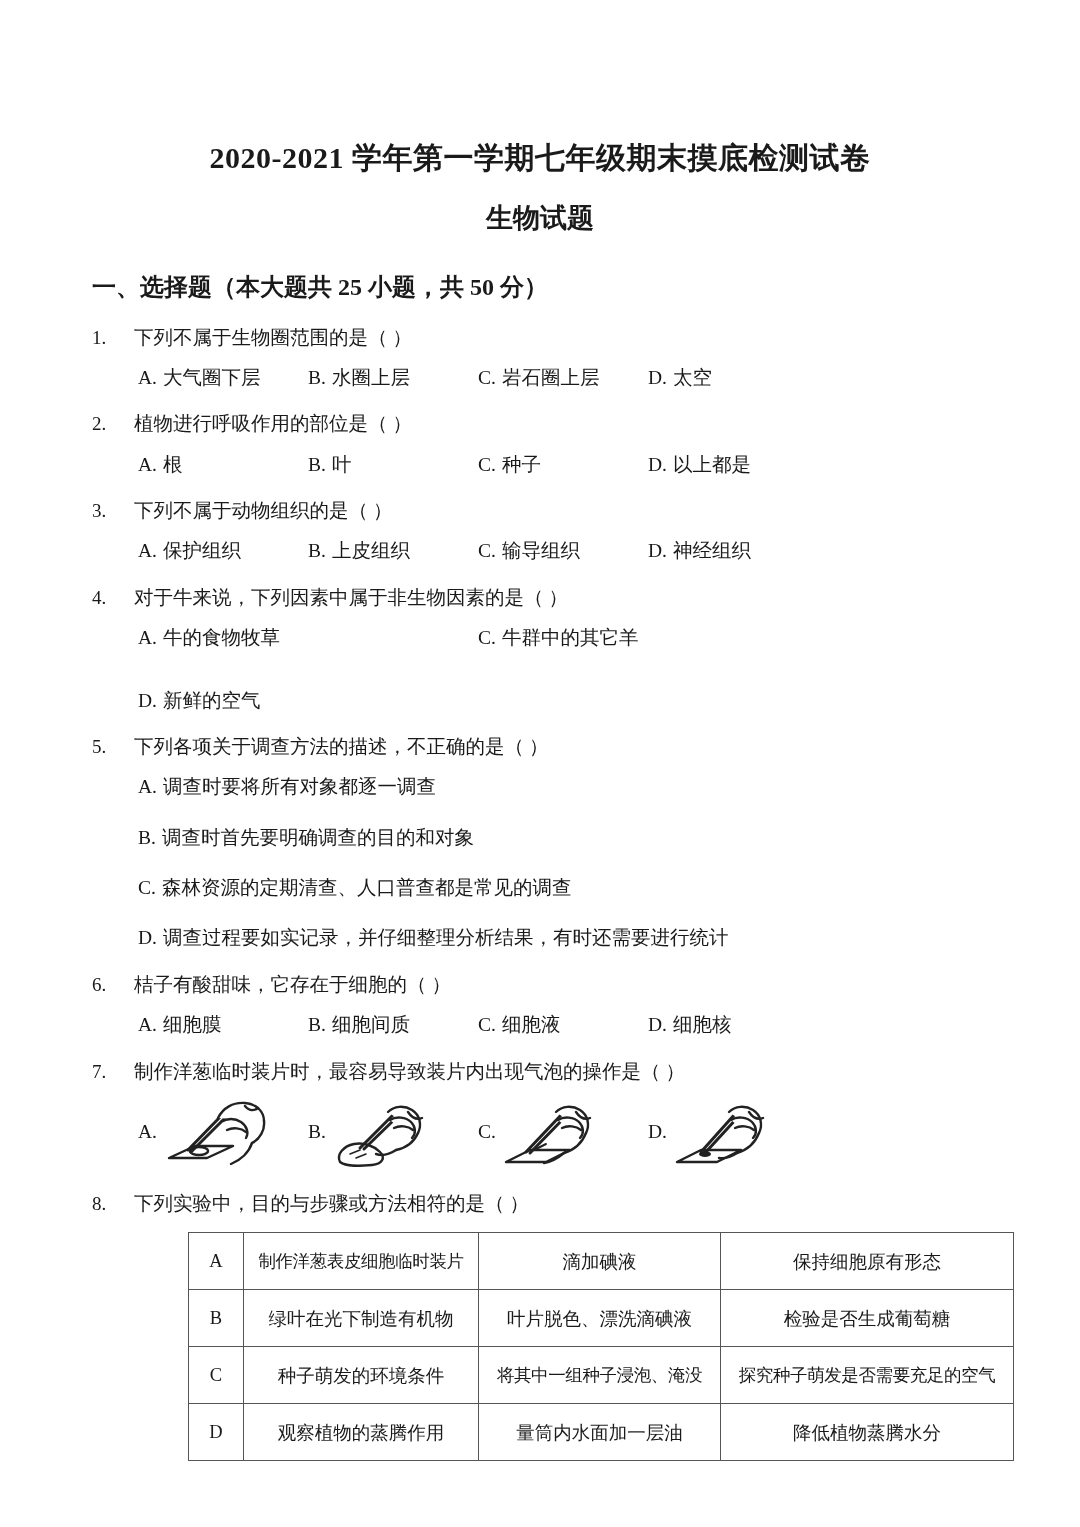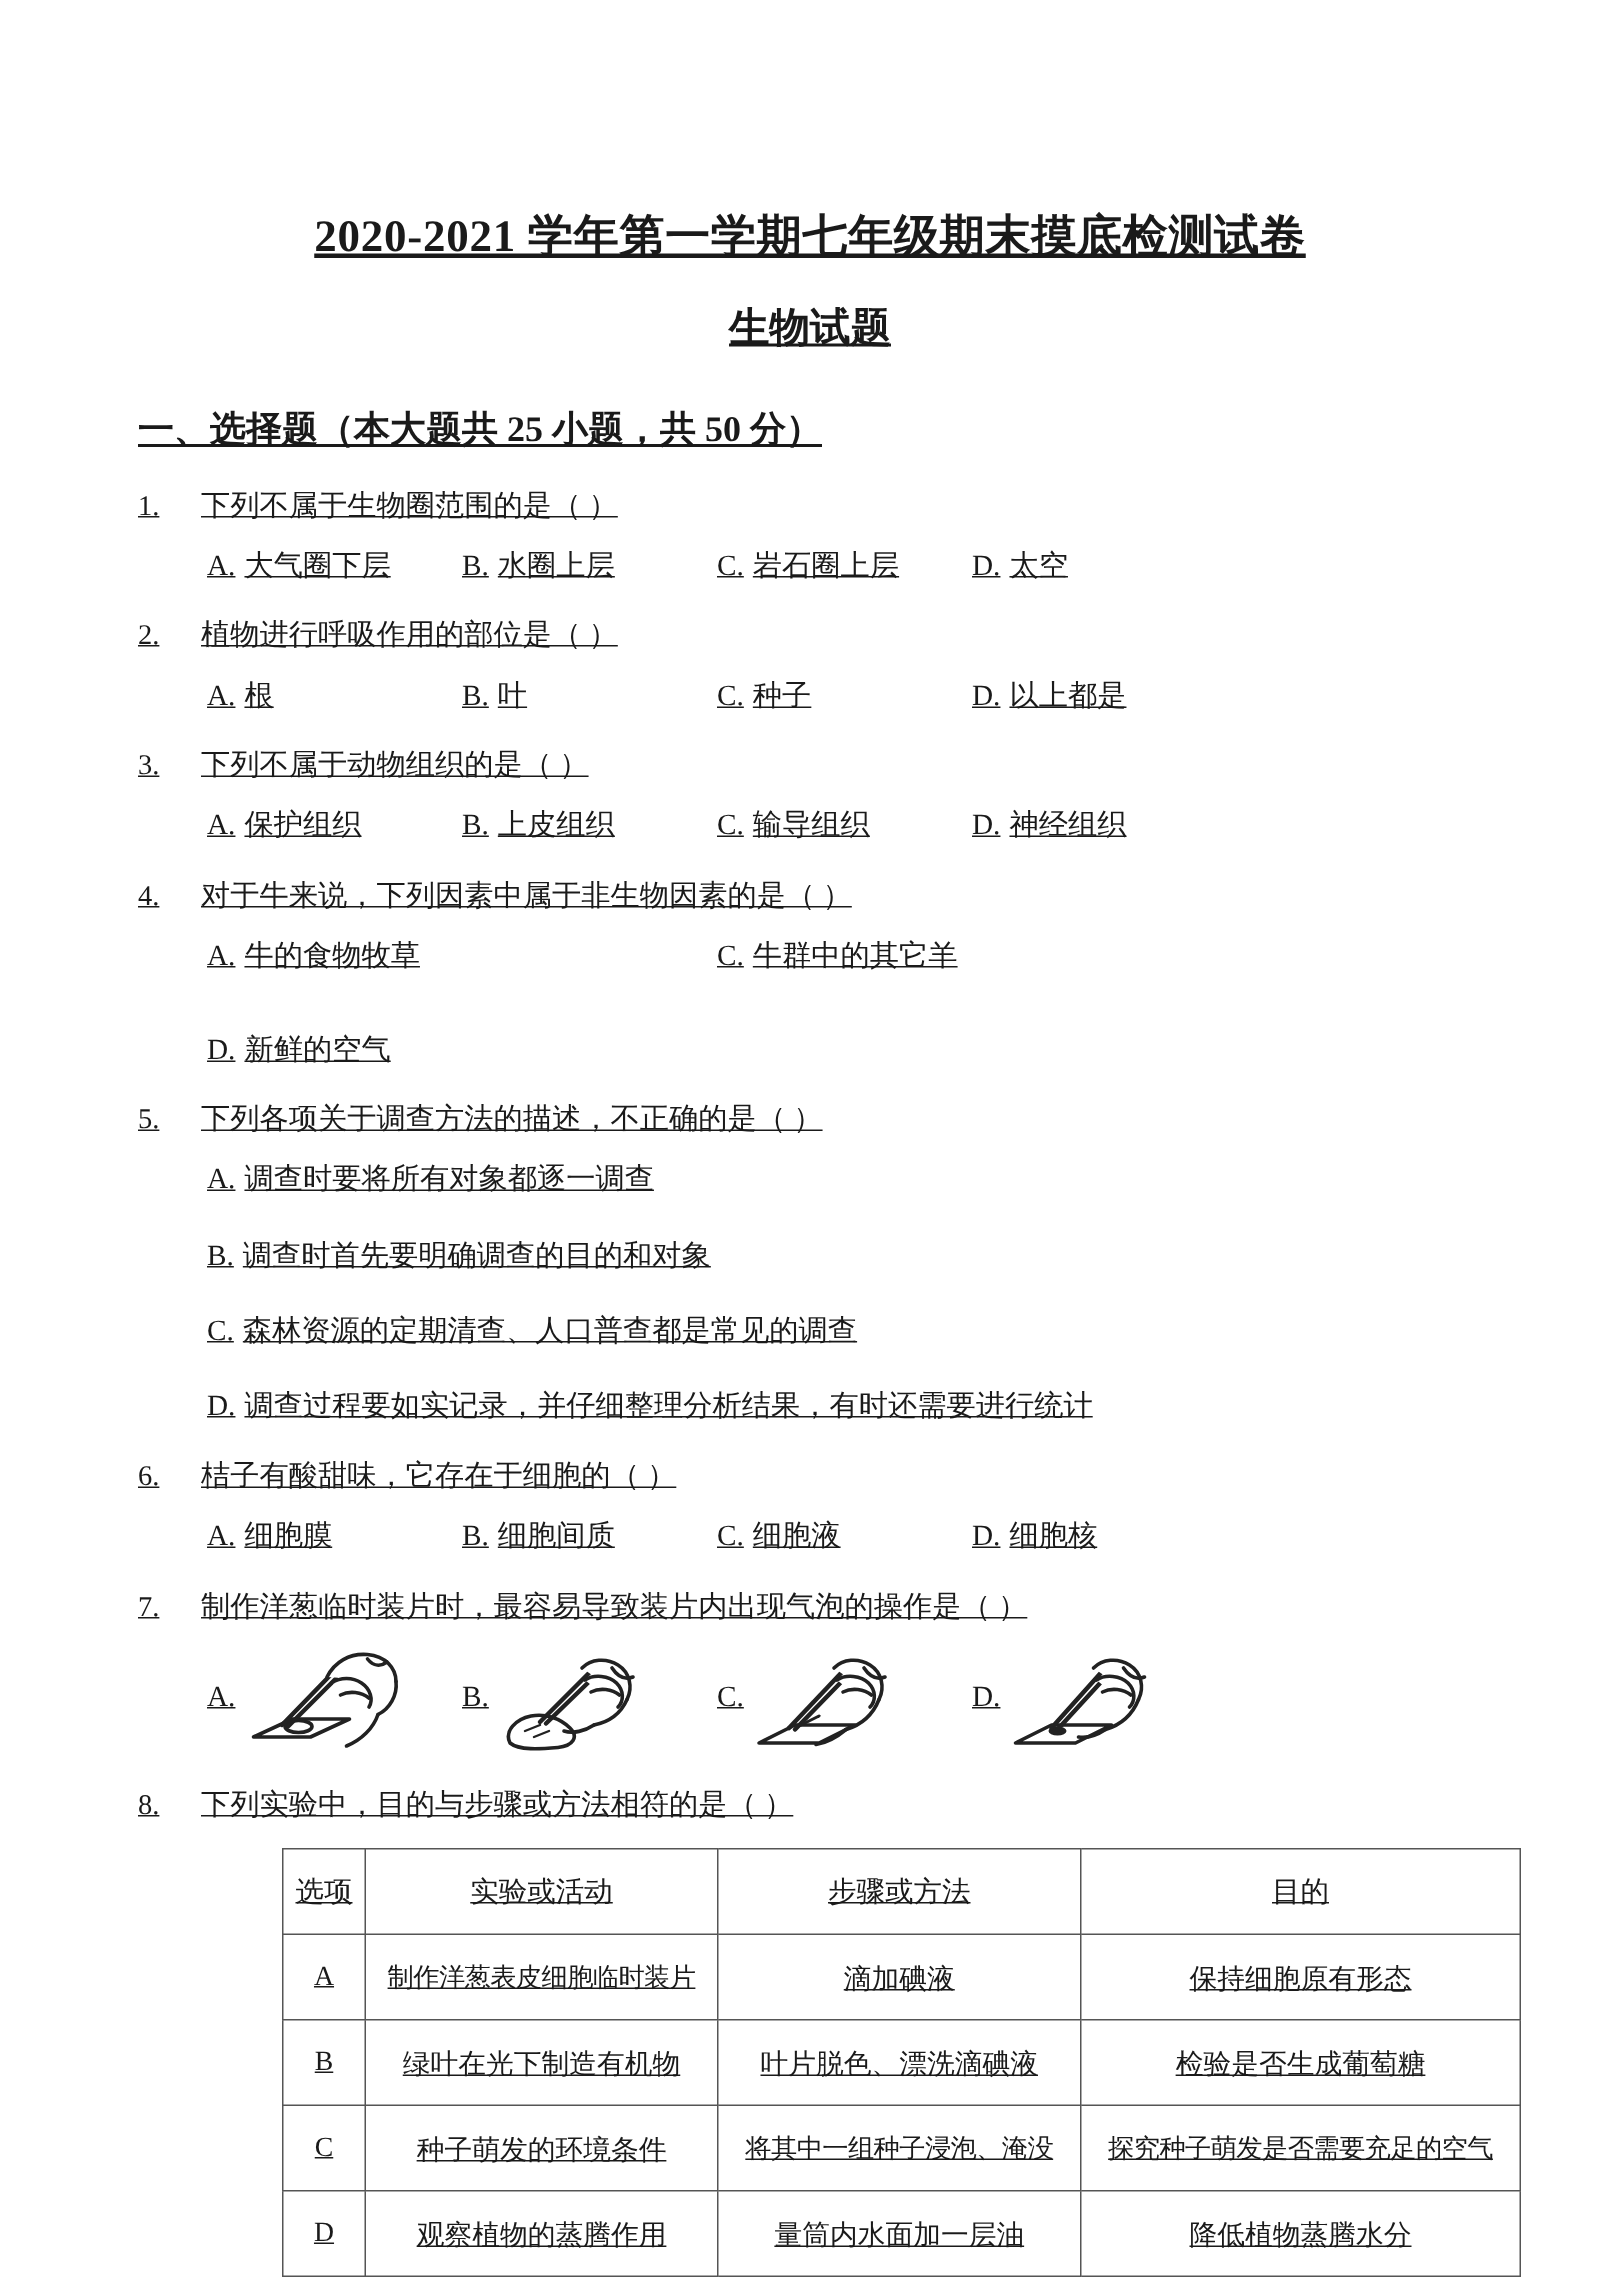--- a/index.html
+++ b/index.html
@@ -14,21 +14,20 @@
     color: #1a1a1a;
     position: relative;
     overflow: hidden;
   }
   .page {
     position: absolute;
     left: 0; top: 0;
     width: 1080px;
     height: 1527px;
     padding: 0;
-    text-decoration: underline;
   }
 
   
   .doc-title {
     text-align: center;
     font-size: 30px;
     font-weight: bold;
     letter-spacing: 0.5px;
     margin: 0;
     padding-top: 140px;
@@ -337,26 +336,20 @@
     </div>
 
     <div class="question">
       <div class="q-head">
         <span class="q-num">8.</span>
         <span class="q-text">下列实验中，目的与步骤或方法相符的是（     ）</span>
       </div>
       <div class="q8-table-wrap">
         <table class="exam-table">
           <tbody>
-            <tr class="hdr">
-              <td class="c0">选项</td>
-              <td class="c1">实验或活动</td>
-              <td class="c2">步骤或方法</td>
-              <td class="c3">目的</td>
-            </tr>
             <tr>
               <td class="c0">A</td>
               <td class="c1 tight">制作洋葱表皮细胞临时装片</td>
               <td class="c2">滴加碘液</td>
               <td class="c3">保持细胞原有形态</td>
             </tr>
             <tr>
               <td class="c0">B</td>
               <td class="c1">绿叶在光下制造有机物</td>
               <td class="c2">叶片脱色、漂洗滴碘液</td>

